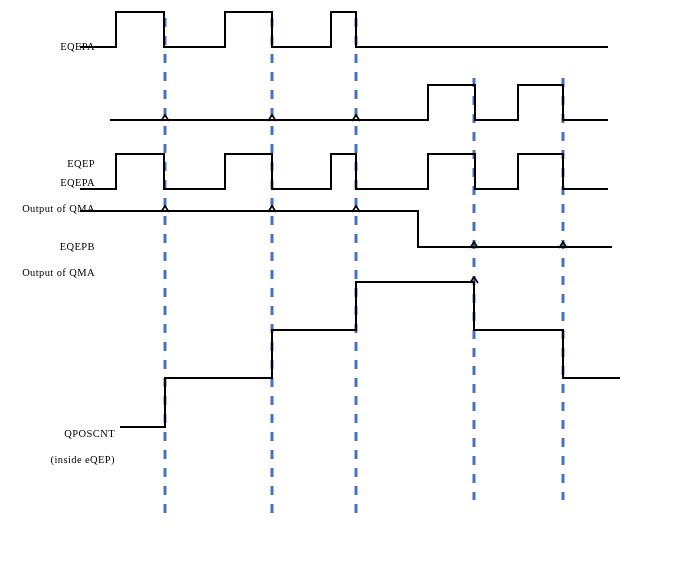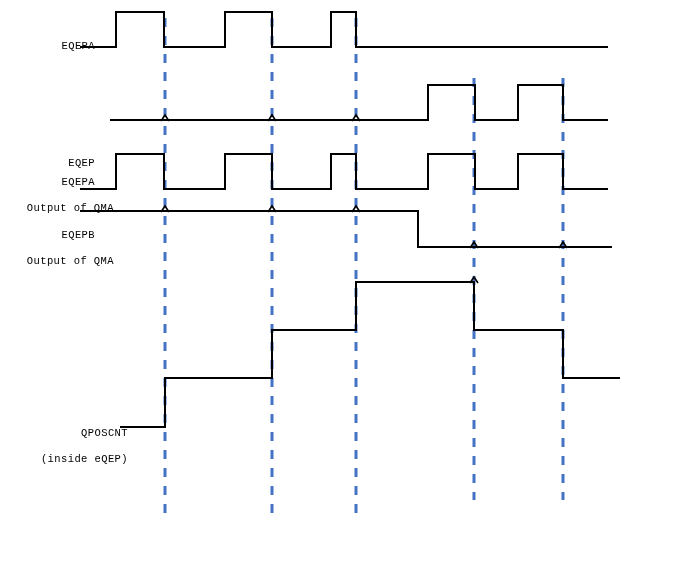--- a/index.html
+++ b/index.html
@@ -1,19 +1,19 @@
 <!DOCTYPE html>
 <html><head>
 <meta charset="utf-8">
 <style>
   html,body{margin:0;padding:0;background:#ffffff;}
   body{width:685px;height:570px;font-family:"DejaVu Sans",sans-serif;}
   #diagram{position:relative;width:685px;height:570px;overflow:hidden;background:#fff;}
   #svg-canvas{position:absolute;left:0;top:0;width:685px;height:570px;}
-  .sig-label{position:absolute;font-family:Liberation Mono, monospace;font-size:10.5px;color:#000;
+  .sig-label{position:absolute;font-family:Liberation Serif, serif;font-size:10.5px;color:#000;
              text-align:right;white-space:pre;line-height:13px;letter-spacing:0.4px;}
 </style>
 </head>
 <body>
 
 <div id="diagram">
 
   <svg id="svg-canvas" viewBox="0 0 685 570">
     <g id="markers">
         <line x1="165" x2="165" y1="18" y2="515" stroke="#4472C4" stroke-width="3" stroke-dasharray="9 9"></line>
@@ -44,23 +44,23 @@
 
   <div class="sig-label" style="left:0;top:40px;width:95px;">EQEPA</div>
 
   <div class="sig-label" style="left:0;top:113px;width:95px;margin-top:44px;">EQEP</div>
 
   <div class="sig-label" style="left:0;top:163px;width:95px;">
     <span>EQEPA</span><br>
     <span>Output of QMA</span>
   </div>
 
-  <div class="sig-label" style="left:0;top:216px;width:95px;">
+  <div class="sig-label" style="left:0;top:227px;width:95px;">
     <span>EQEPB</span><br>
     <span>Output of QMA</span>
   </div>
 
-  <div class="sig-label" style="left:13px;top:414px;width:115px;">
+  <div class="sig-label" style="left:0;top:414px;width:115px;">
     <span>QPOSCNT</span><br>
     <span>(inside eQEP)</span>
   </div>
 
 </div>
 
 </body></html>

